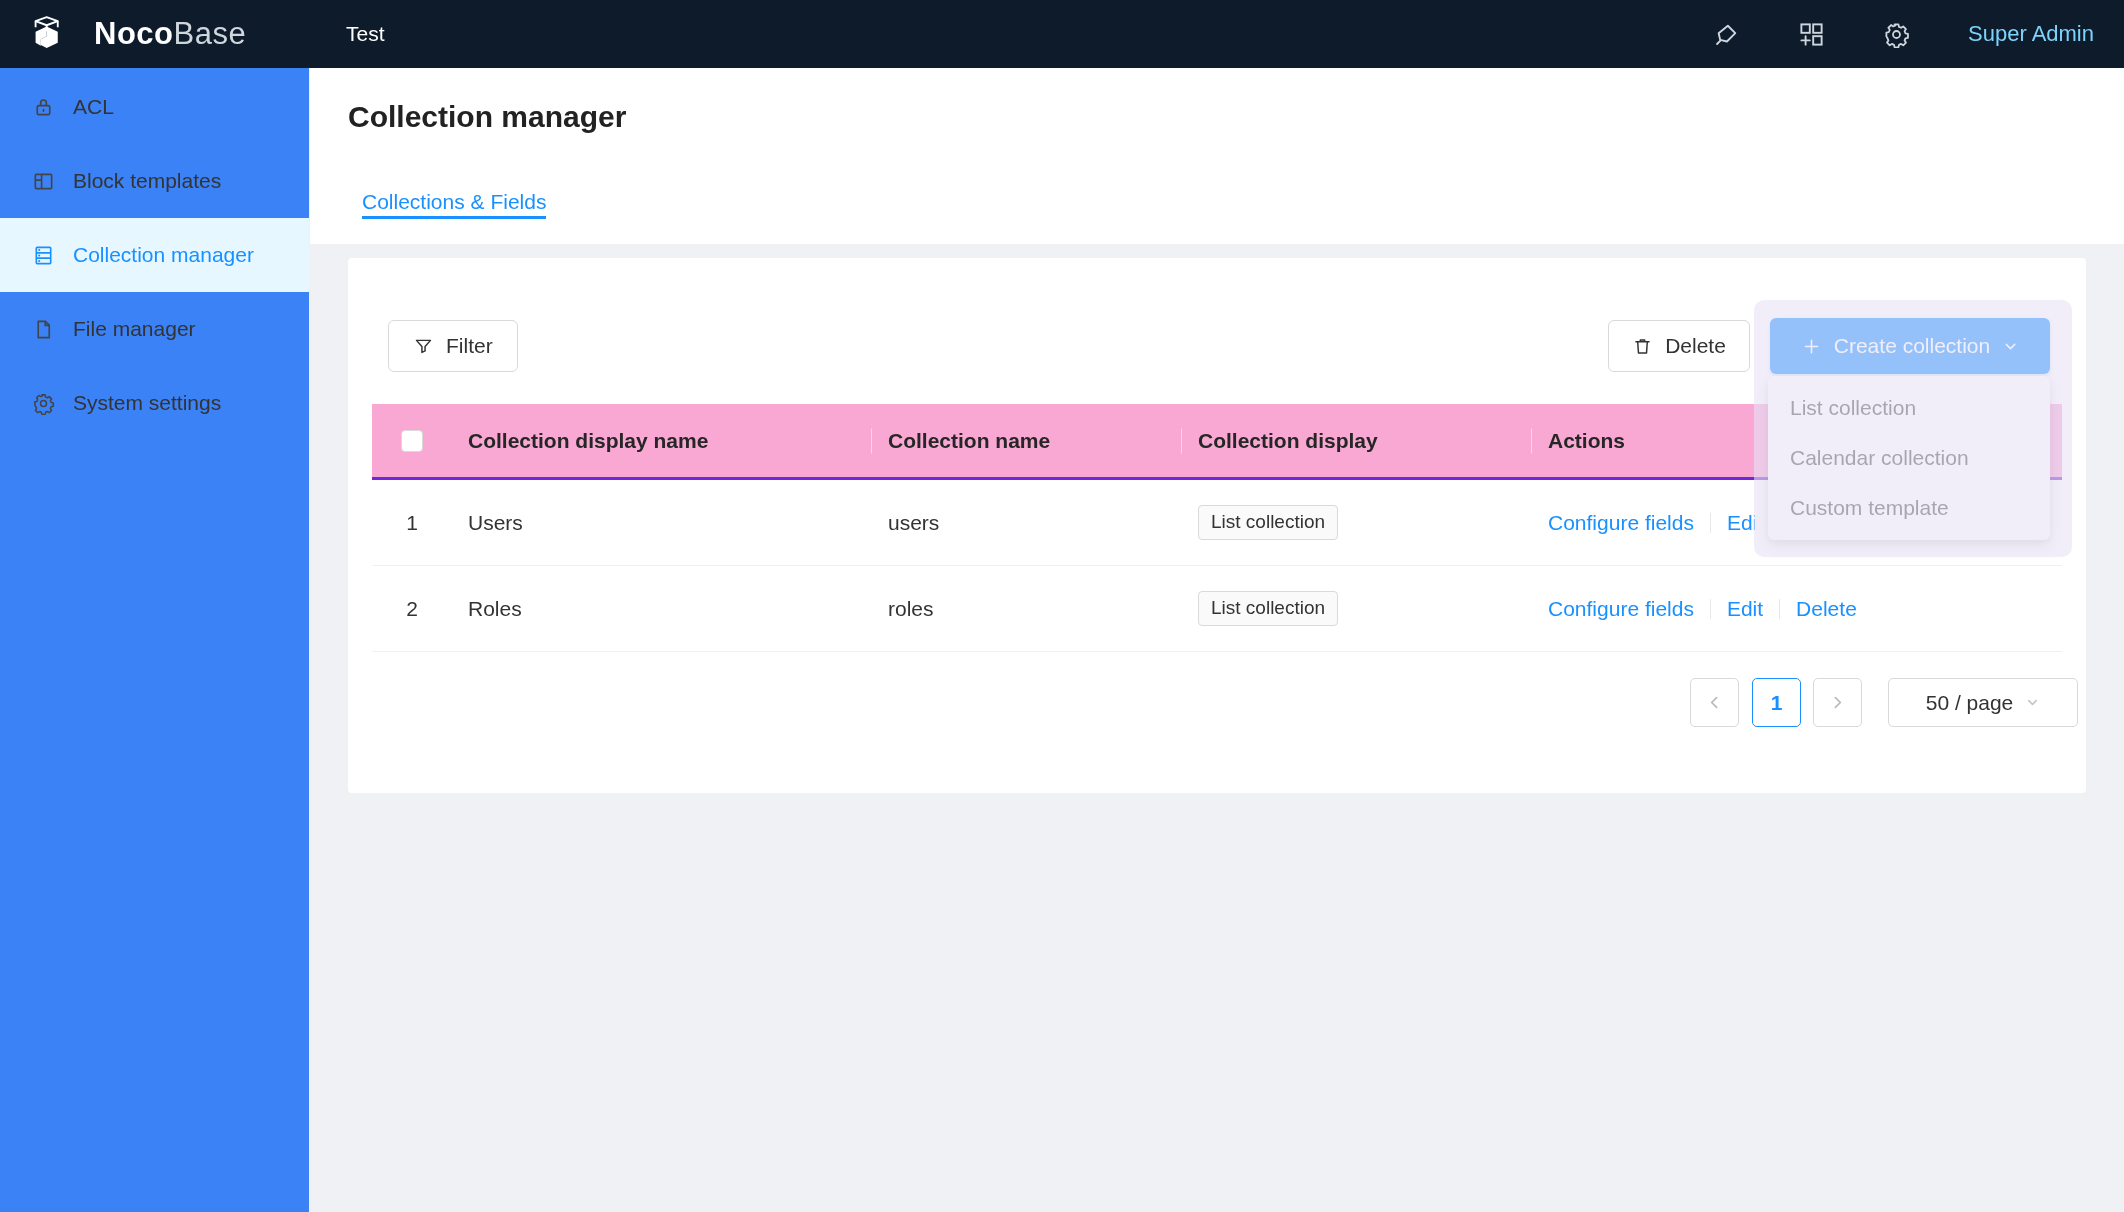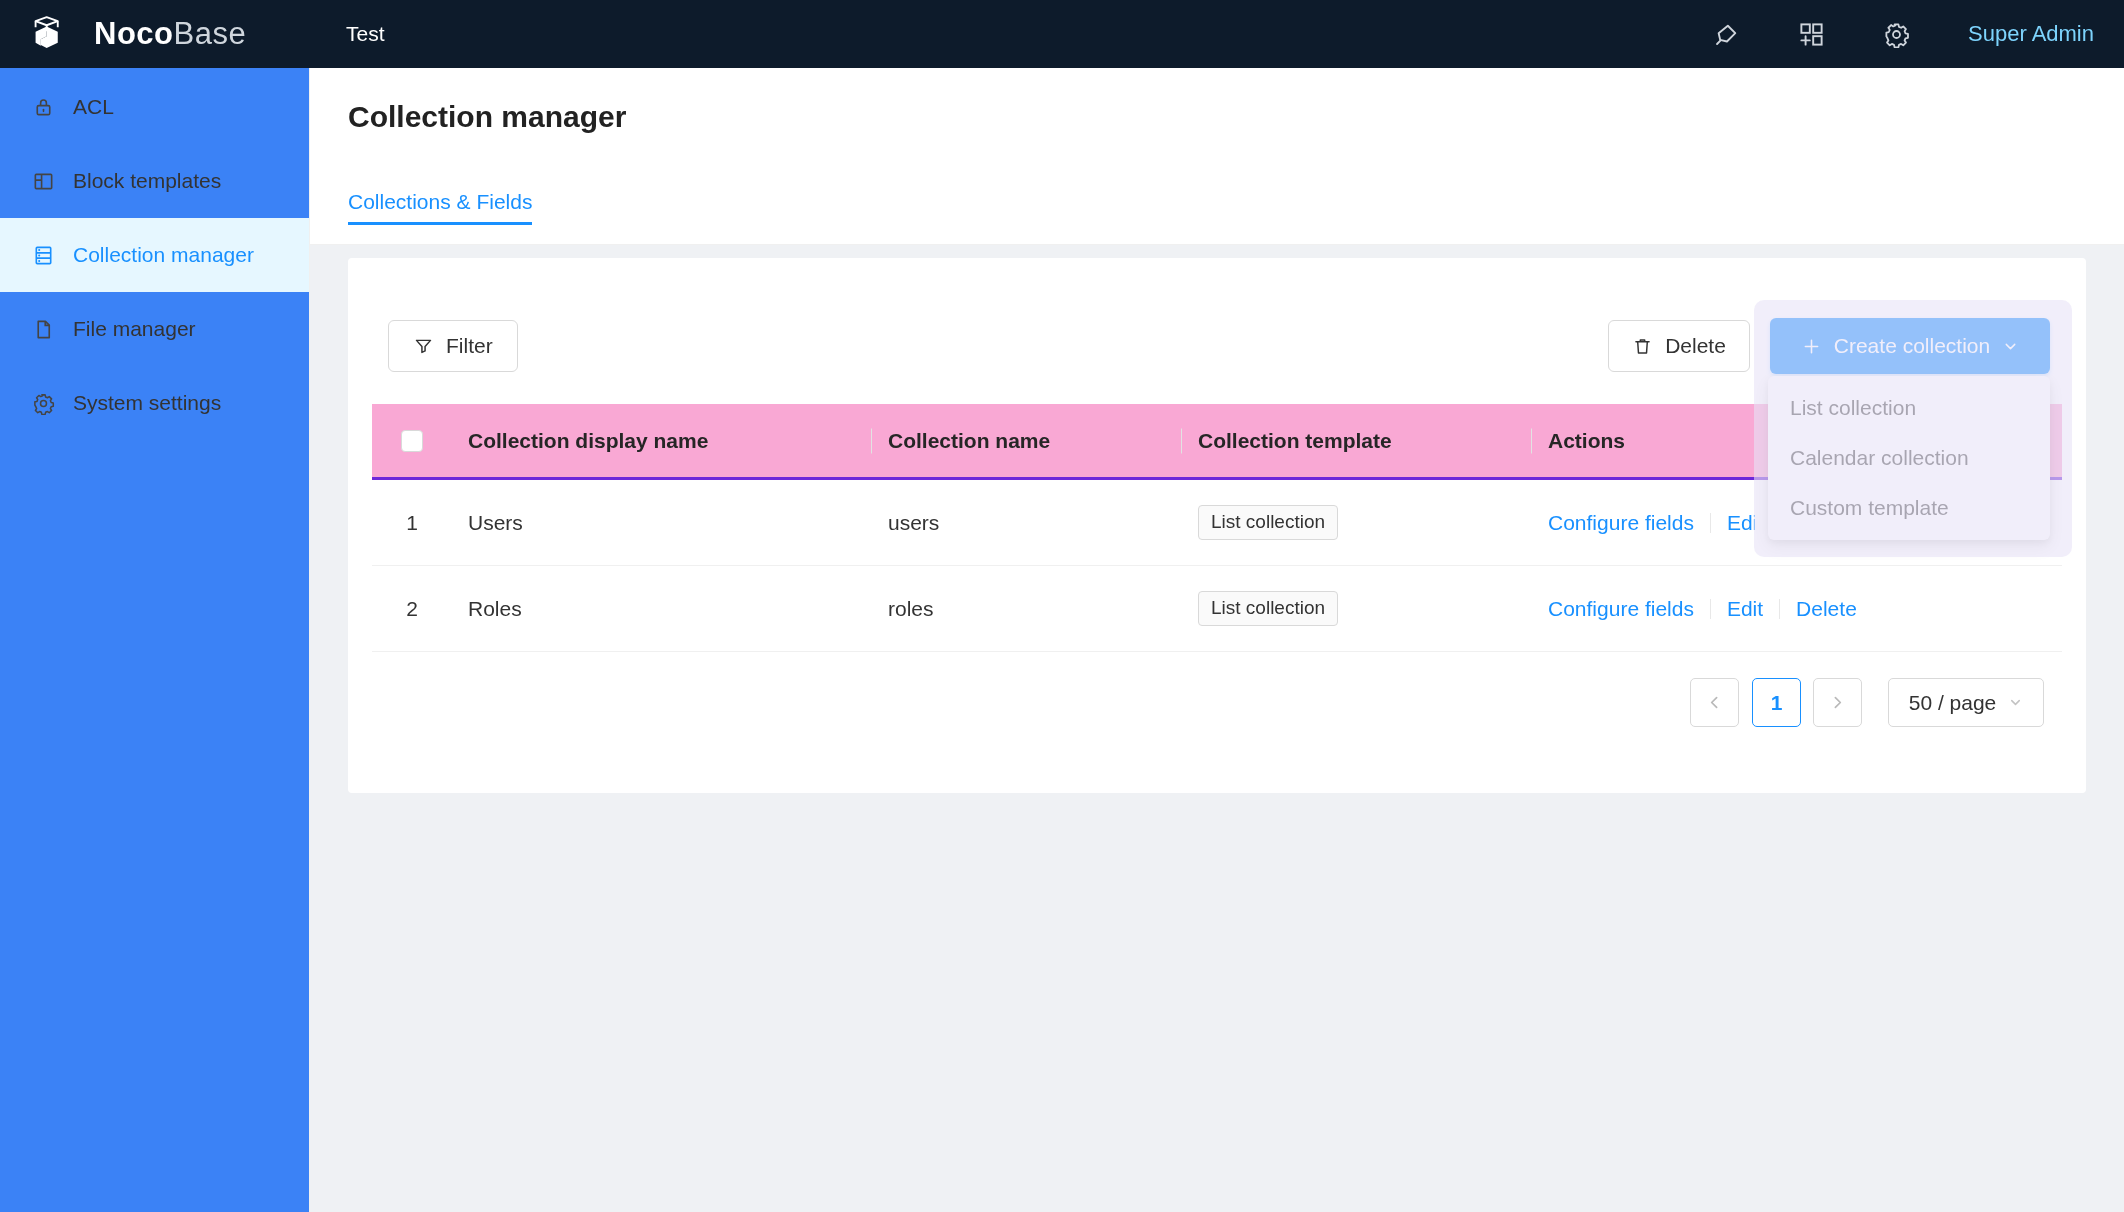--- a/index.html
+++ b/index.html
@@ -25,22 +25,22 @@
     padding-left:32px; font-size:21px; color:#333; cursor:pointer; }
   .side-item .s-icon { width:23px; height:23px; color:#444; flex:0 0 auto; }
   .side-item.selected { background:#e6f7ff; color:#1890ff; }
   .side-item.selected .s-icon { color:#1890ff; }
 
   
   .main { position:absolute; left:310px; top:68px; width:1814px; height:1144px; background:#eff1f4; }
   .main-top { position:absolute; left:0; top:0; width:1814px; height:177px; background:#ffffff;
     border-bottom:1px solid #f0f0f0; }
   .page-title { position:absolute; left:38px; top:32px; font-size:30px; font-weight:700; color:#222; }
-  .tab { position:absolute; left:38px; top:122px; font-size:21px; color:#1890ff;
-    padding-bottom:8px; border-bottom:3px solid #1890ff; cursor:pointer; }
+  .tab { position:absolute; left:52px; top:122px; font-size:21px; color:#1890ff;
+    padding-bottom:2px; border-bottom:3px solid #1890ff; cursor:pointer; }
 
   
   .card { position:absolute; left:38px; top:190px; width:1738px; height:535px;
     background:#ffffff; border-radius:4px; }
 
   .btn { display:inline-flex; align-items:center; justify-content:center; gap:12px;
     border:1px solid #d9d9d9; background:#fff; border-radius:6px; height:52px;
     font-size:21px; color:#333; cursor:pointer; padding:16px 24px; }
   .btn .b-icon { width:21px; height:21px; color:#333; }
   .filter-btn { position:absolute; left:40px; top:62px; }
@@ -84,21 +84,21 @@
   .act-div { width:1px; height:20px; background:#e8e8e8; margin:0 16px; flex:0 0 auto; }
 
   
   .pager-btn { position:absolute; top:420px; width:49px; height:49px; border:1px solid #d9d9d9;
     border-radius:5px; background:#fff; display:flex; align-items:center; justify-content:center;
     cursor:pointer; color:#b9b9b9; }
   .pager-btn svg { width:17px; height:17px; }
   .pg-prev { left:1342px; }
   .pg-page { left:1404px; border-color:#1890ff; color:#1890ff; font-size:21px; font-weight:600; }
   .pg-next { left:1465px; }
-  .pg-size { left:1540px; width:156px; display:flex; gap:12px; color:#333; font-size:21px; font-weight:400; }
+  .pg-size { left:1540px; width:190px; display:flex; gap:12px; color:#333; font-size:21px; font-weight:400; }
   .pg-size .chev { width:15px; height:15px; color:#c3c3c3; }
 </style>
 </head>
 <body>
 
 <div class="navbar">
   <div class="brand">
     <svg width="42" height="42" viewBox="0 0 36 36">
       <polygon points="16,3.5 25.5,7 16,10.5 6.5,7" fill="none" stroke="#fff" stroke-width="1.6" stroke-linejoin="round"></polygon>
       <path d="M6.5 7v5.2 M25.5 7v5.2 M16 10.5v5.2" stroke="#fff" stroke-width="1.6" fill="none"></path>
@@ -206,21 +206,21 @@
     </div>
     <div class="lavender-overlay"></div>
 
     <div class="table">
       <div class="tr thead">
         <div class="c-check">
           <div class="checkbox"></div>
         </div>
         <div class="c-disp">Collection display name</div>
         <div class="c-name">Collection name</div>
-        <div class="c-tpl">Collection template</div>
+        <div class="c-tpl">Collection display</div>
         <div class="c-act">Actions</div>
       </div>
 
       <div class="tr trow">
         <div class="c-check row-index">1</div>
         <div class="c-disp">Users</div>
         <div class="c-name">users</div>
         <div class="c-tpl">
           <span class="tag">List collection</span>
         </div>

